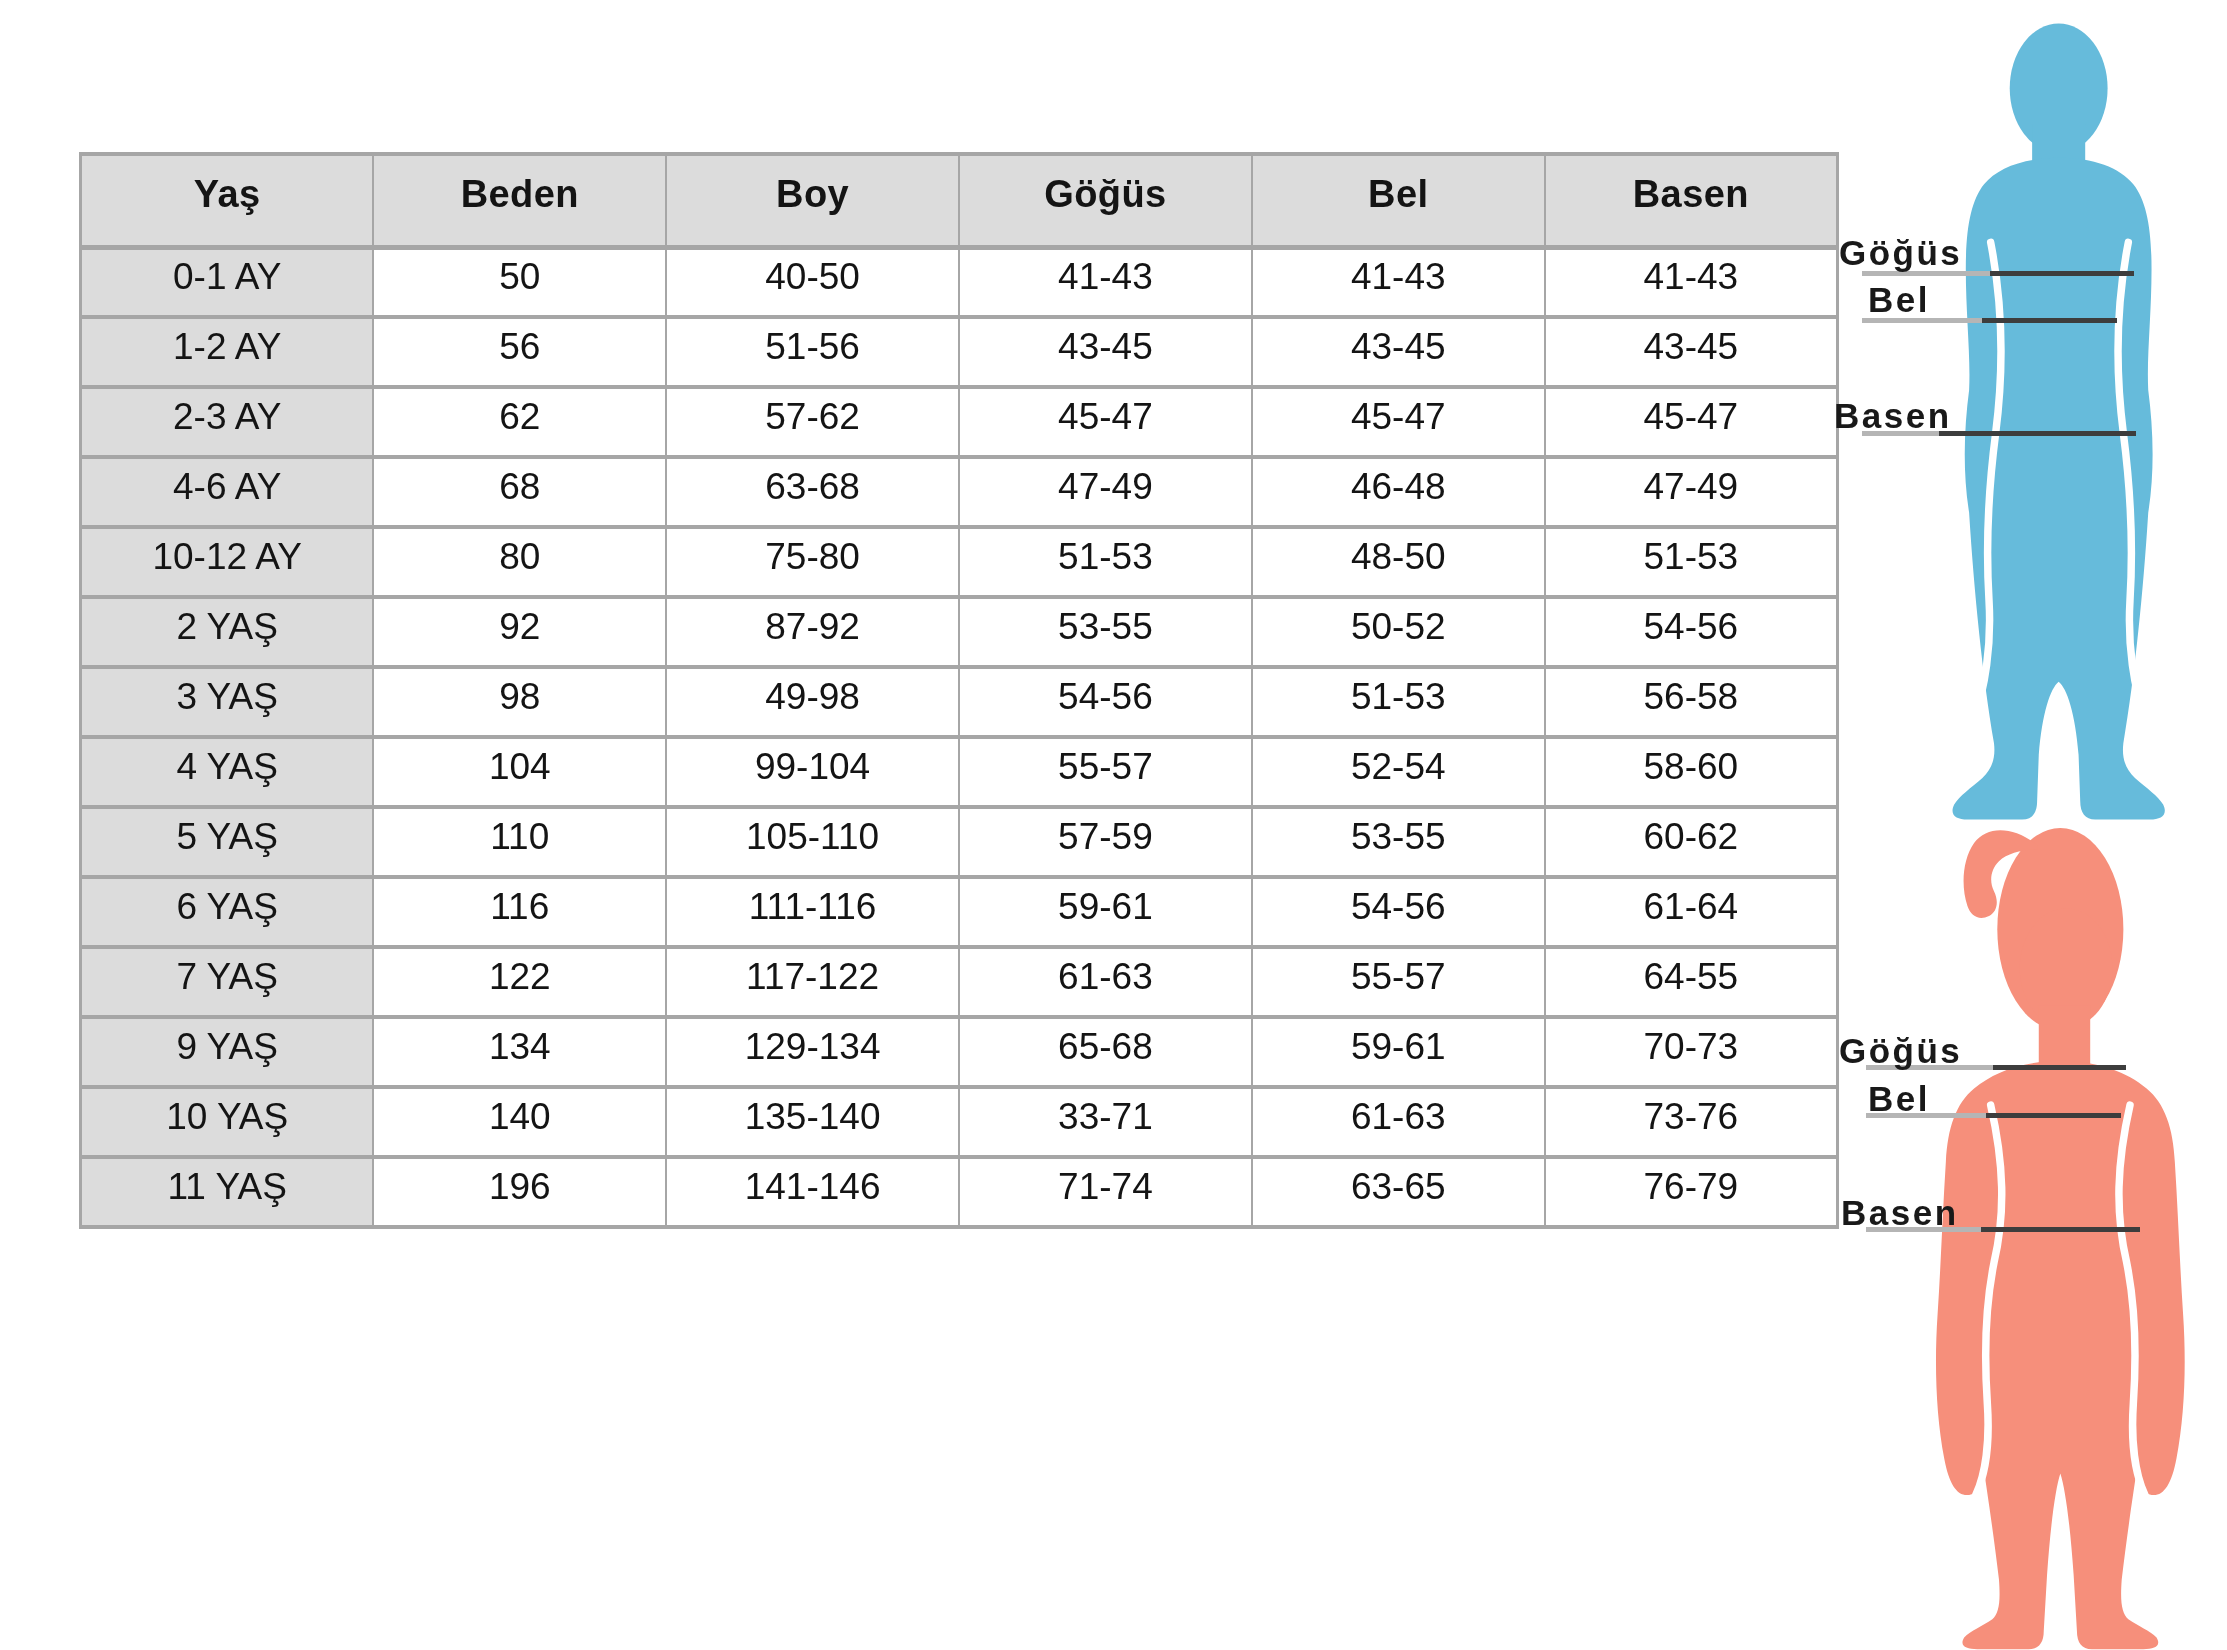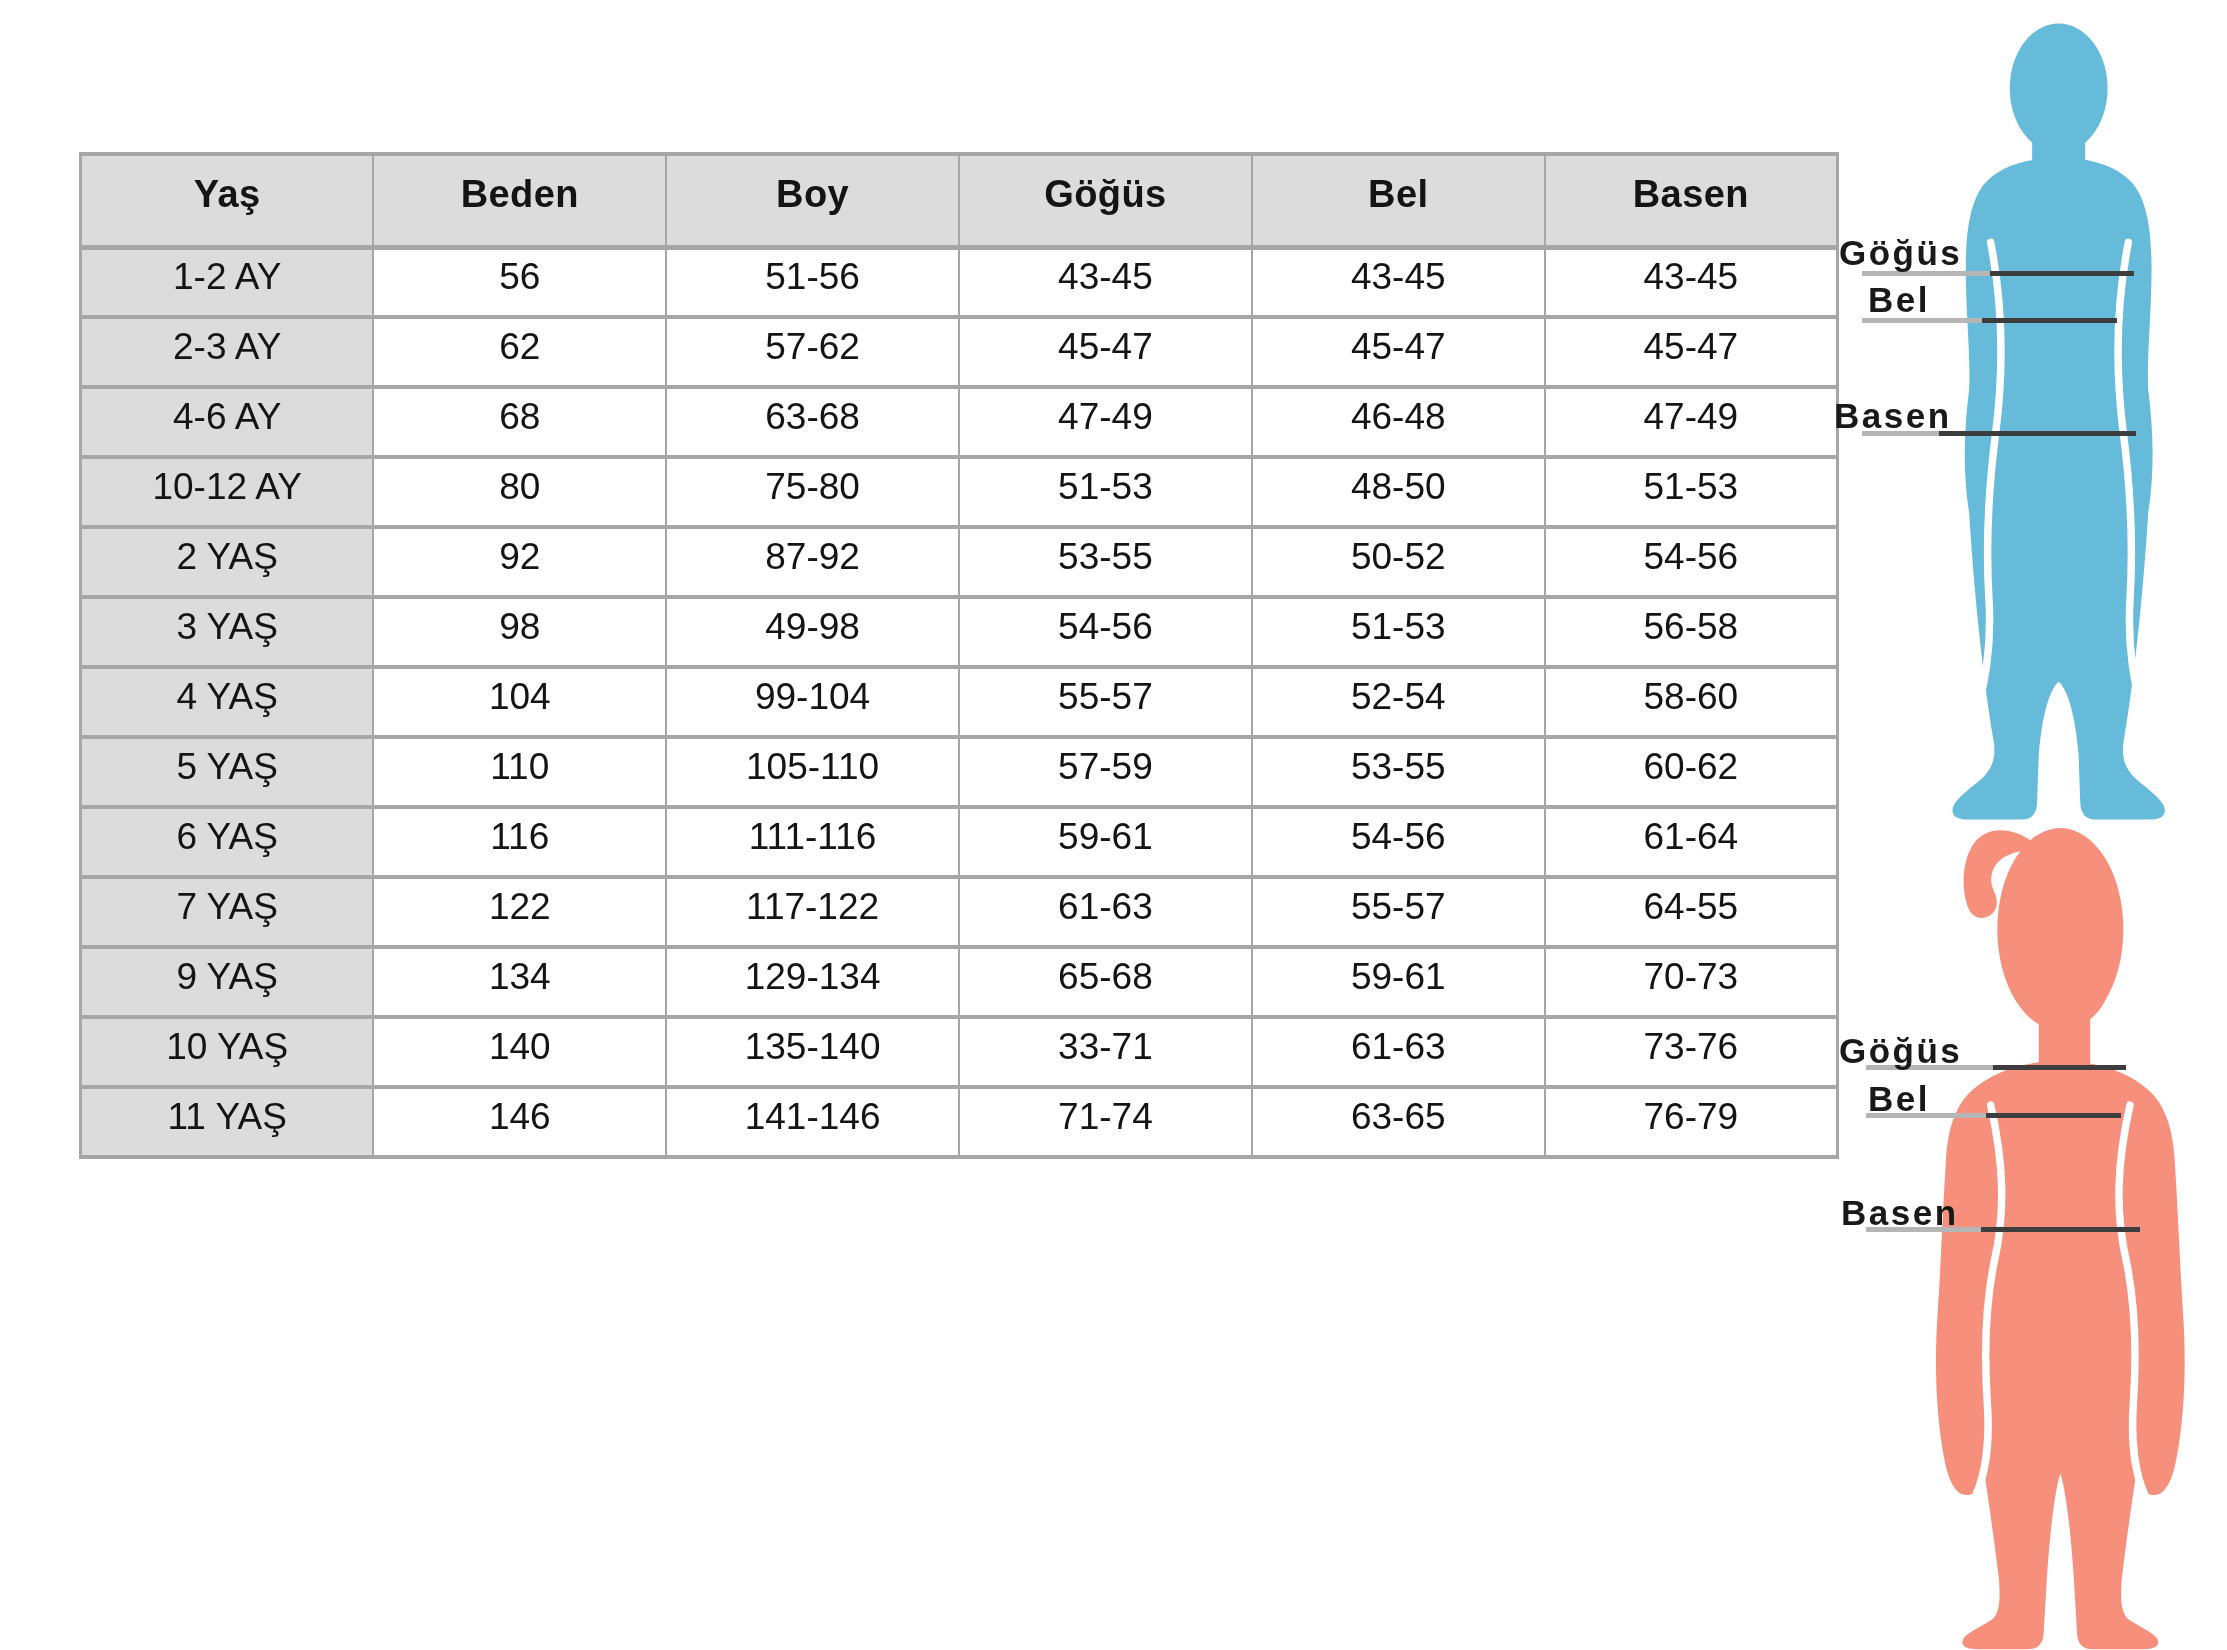--- a/index.html
+++ b/index.html
@@ -50,20 +50,28 @@
           <th>Yaş</th>
           <th>Beden</th>
           <th>Boy</th>
           <th>Göğüs</th>
           <th>Bel</th>
           <th>Basen</th>
         </tr>
     </thead>
     <tbody>
         <tr>
+          <td class="age">0-1 AY</td>
+          <td>50</td>
+          <td>40-50</td>
+          <td>41-43</td>
+          <td>41-43</td>
+          <td>41-43</td>
+        </tr>
+        <tr>
           <td class="age">1-2 AY</td>
           <td>56</td>
           <td>51-56</td>
           <td>43-45</td>
           <td>43-45</td>
           <td>43-45</td>
         </tr>
         <tr>
           <td class="age">2-3 AY</td>
           <td>62</td>
@@ -147,21 +155,21 @@
         <tr>
           <td class="age">10 YAŞ</td>
           <td>140</td>
           <td>135-140</td>
           <td>33-71</td>
           <td>61-63</td>
           <td>73-76</td>
         </tr>
         <tr>
           <td class="age">11 YAŞ</td>
-          <td>146</td>
+          <td>196</td>
           <td>141-146</td>
           <td>71-74</td>
           <td>63-65</td>
           <td>76-79</td>
         </tr>
       </tbody>
   </table>
 
   <svg class="fig" style="left:1926px; top:20px;" width="267" height="803" viewBox="0 0 322 968">
     <g fill="var(--boy-color)">

